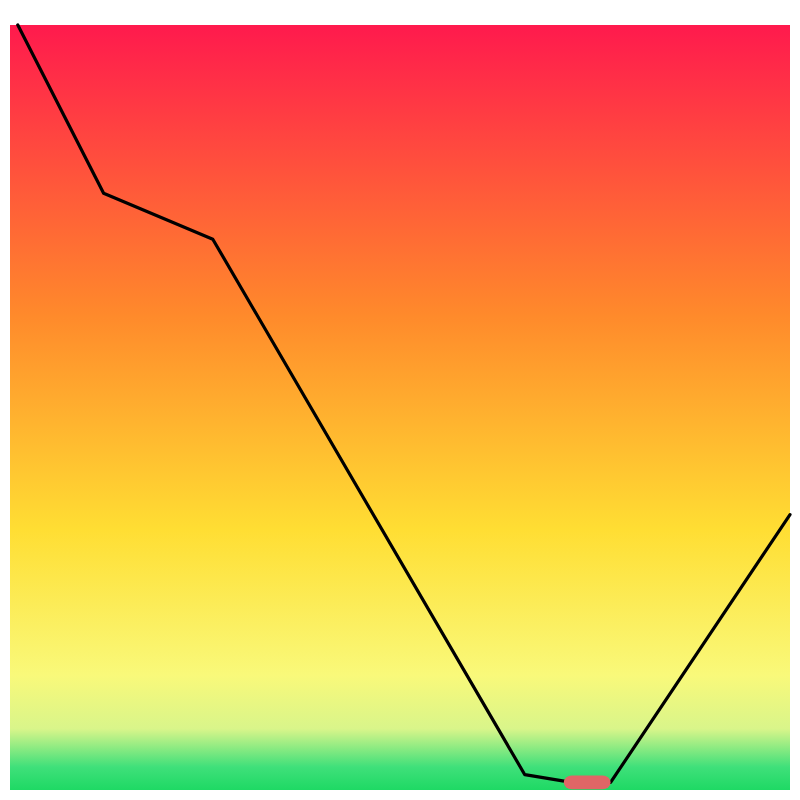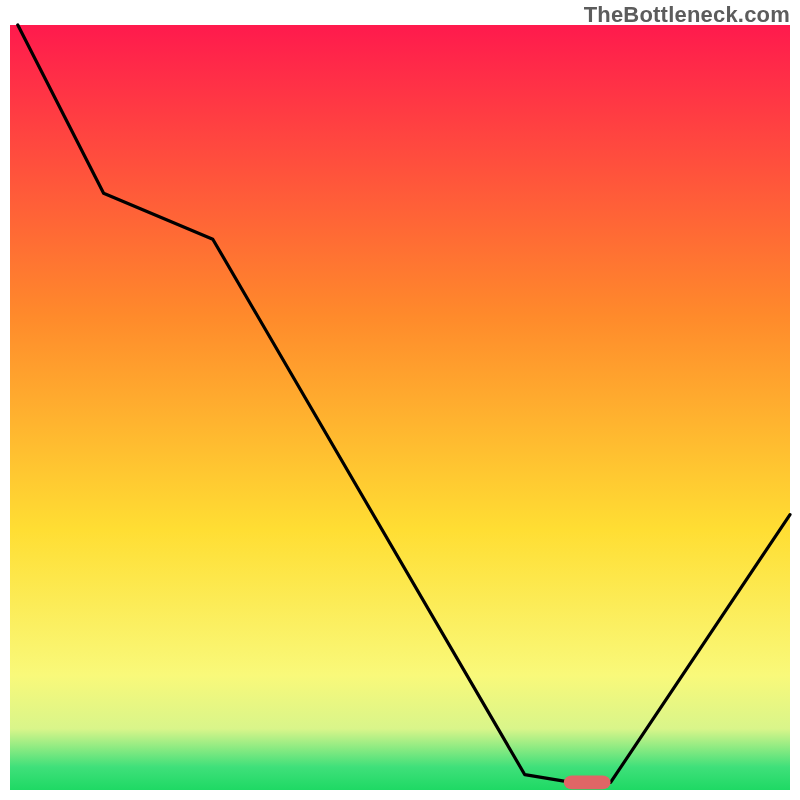--- a/index.html
+++ b/index.html
@@ -32,21 +32,20 @@
     left: 0;
     width: 800px;
     height: 800px;
   }
 </style>
 </head>
 <body>
 
 <div class="stage">
 
-  <div class="watermark">TheBottleneck.com</div>
 
   <svg class="plot" viewBox="0 0 800 800" preserveAspectRatio="none">
     <defs>
       <linearGradient id="bg-grad" x1="0" y1="0" x2="0" y2="1">
         <stop id="g0" offset="0%" stop-color="#ff1a4d"></stop>
         <stop id="g1" offset="38%" stop-color="#ff8a2b"></stop>
         <stop id="g2" offset="66%" stop-color="#ffde33"></stop>
         <stop id="g3" offset="85%" stop-color="#f9f97a"></stop>
         <stop id="g4" offset="92%" stop-color="#d9f58a"></stop>
         <stop id="g5" offset="97%" stop-color="#3fe07a"></stop>

